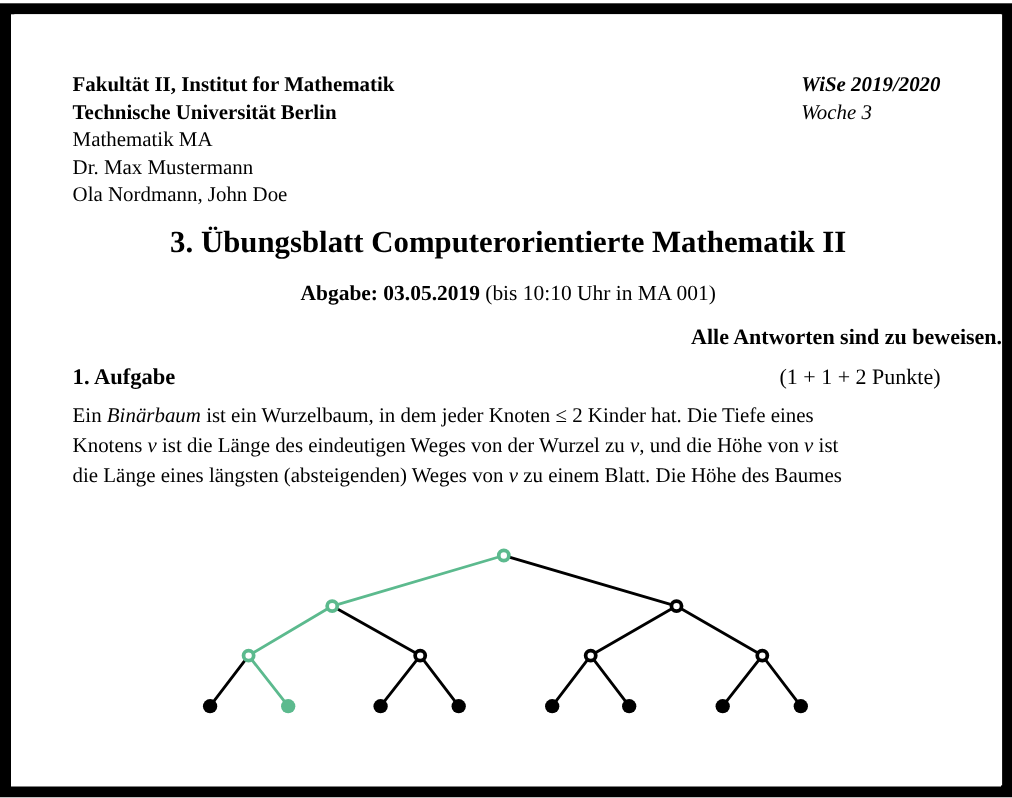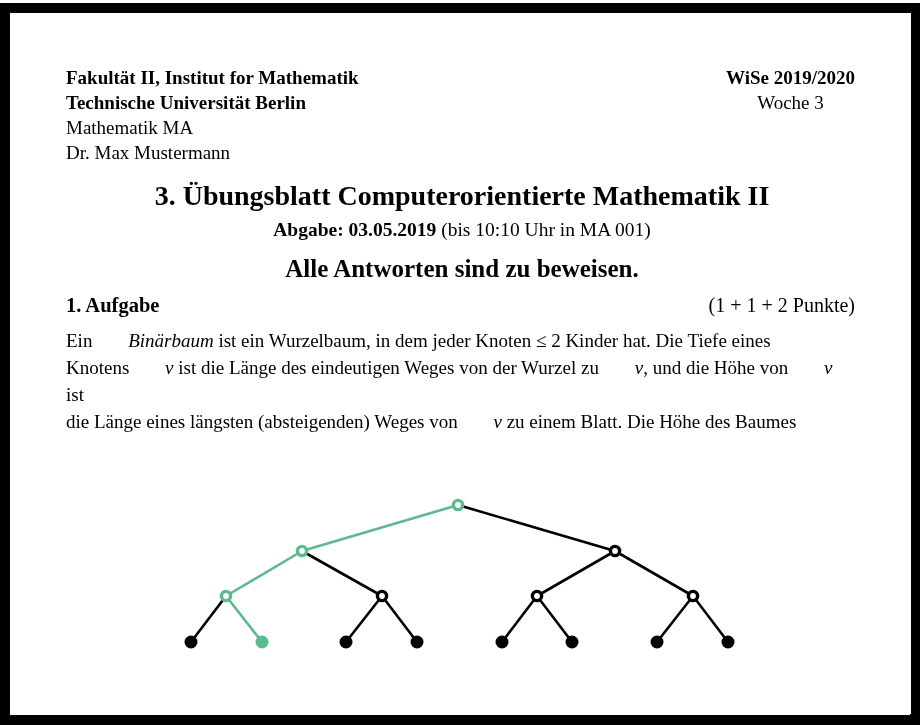--- a/index.html
+++ b/index.html
@@ -28,40 +28,40 @@
     background: #ffffff;
   }
   .hdr {
     display: flex;
     justify-content: space-between;
     align-items: flex-start;
     margin: 52px 56px 0 53px;
     font-size: 19px;
     line-height: 25px;
   }
-  .hdr-right { text-align: center; }
+  .hdr-right { text-align: left; font-style: italic; }
   .b  { font-weight: bold; }
-  .it { font-style: italic; margin-left: 31px; }
+  .it { font-style: italic; }
   .doc-title {
     text-align: center;
     font-weight: bold;
     font-size: 28px;
     line-height: 28px;
     margin-top: 17px;
   }
   .submission {
     text-align: center;
     font-size: 19.5px;
     line-height: 24px;
-    margin-top: 8px;
+    margin-top: 21px;
   }
   .notice {
-    text-align: center;
+    text-align: right;
     font-weight: bold;
-    font-size: 25px;
+    font-size: 20px;
     line-height: 24px;
     margin-top: 15px;
   }
   .task-row {
     display: flex;
     justify-content: space-between;
     align-items: flex-start;
     margin: 13px 56px 0 53px;
   }
   .task-label  { font-weight: bold; font-size: 20.5px; }
@@ -85,20 +85,21 @@
 <div class="frame"></div>
 
 <div class="content">
 
   <div class="hdr">
     <div class="hdr-left">
         <div class="b">Fakultät II, Institut for Mathematik</div>
         <div class="b">Technische Universität Berlin</div>
         <div>Mathematik MA</div>
         <div>Dr. Max Mustermann</div>
+        <div>Ola Nordmann, John Doe</div>
       </div>
     <div class="hdr-right">
         <div class="b">WiSe 2019/2020</div>
         <div>Woche 3</div>
       </div>
   </div>
 
   <div class="doc-title">3. Übungsblatt Computerorientierte Mathematik II</div>
 
   <div class="submission">

